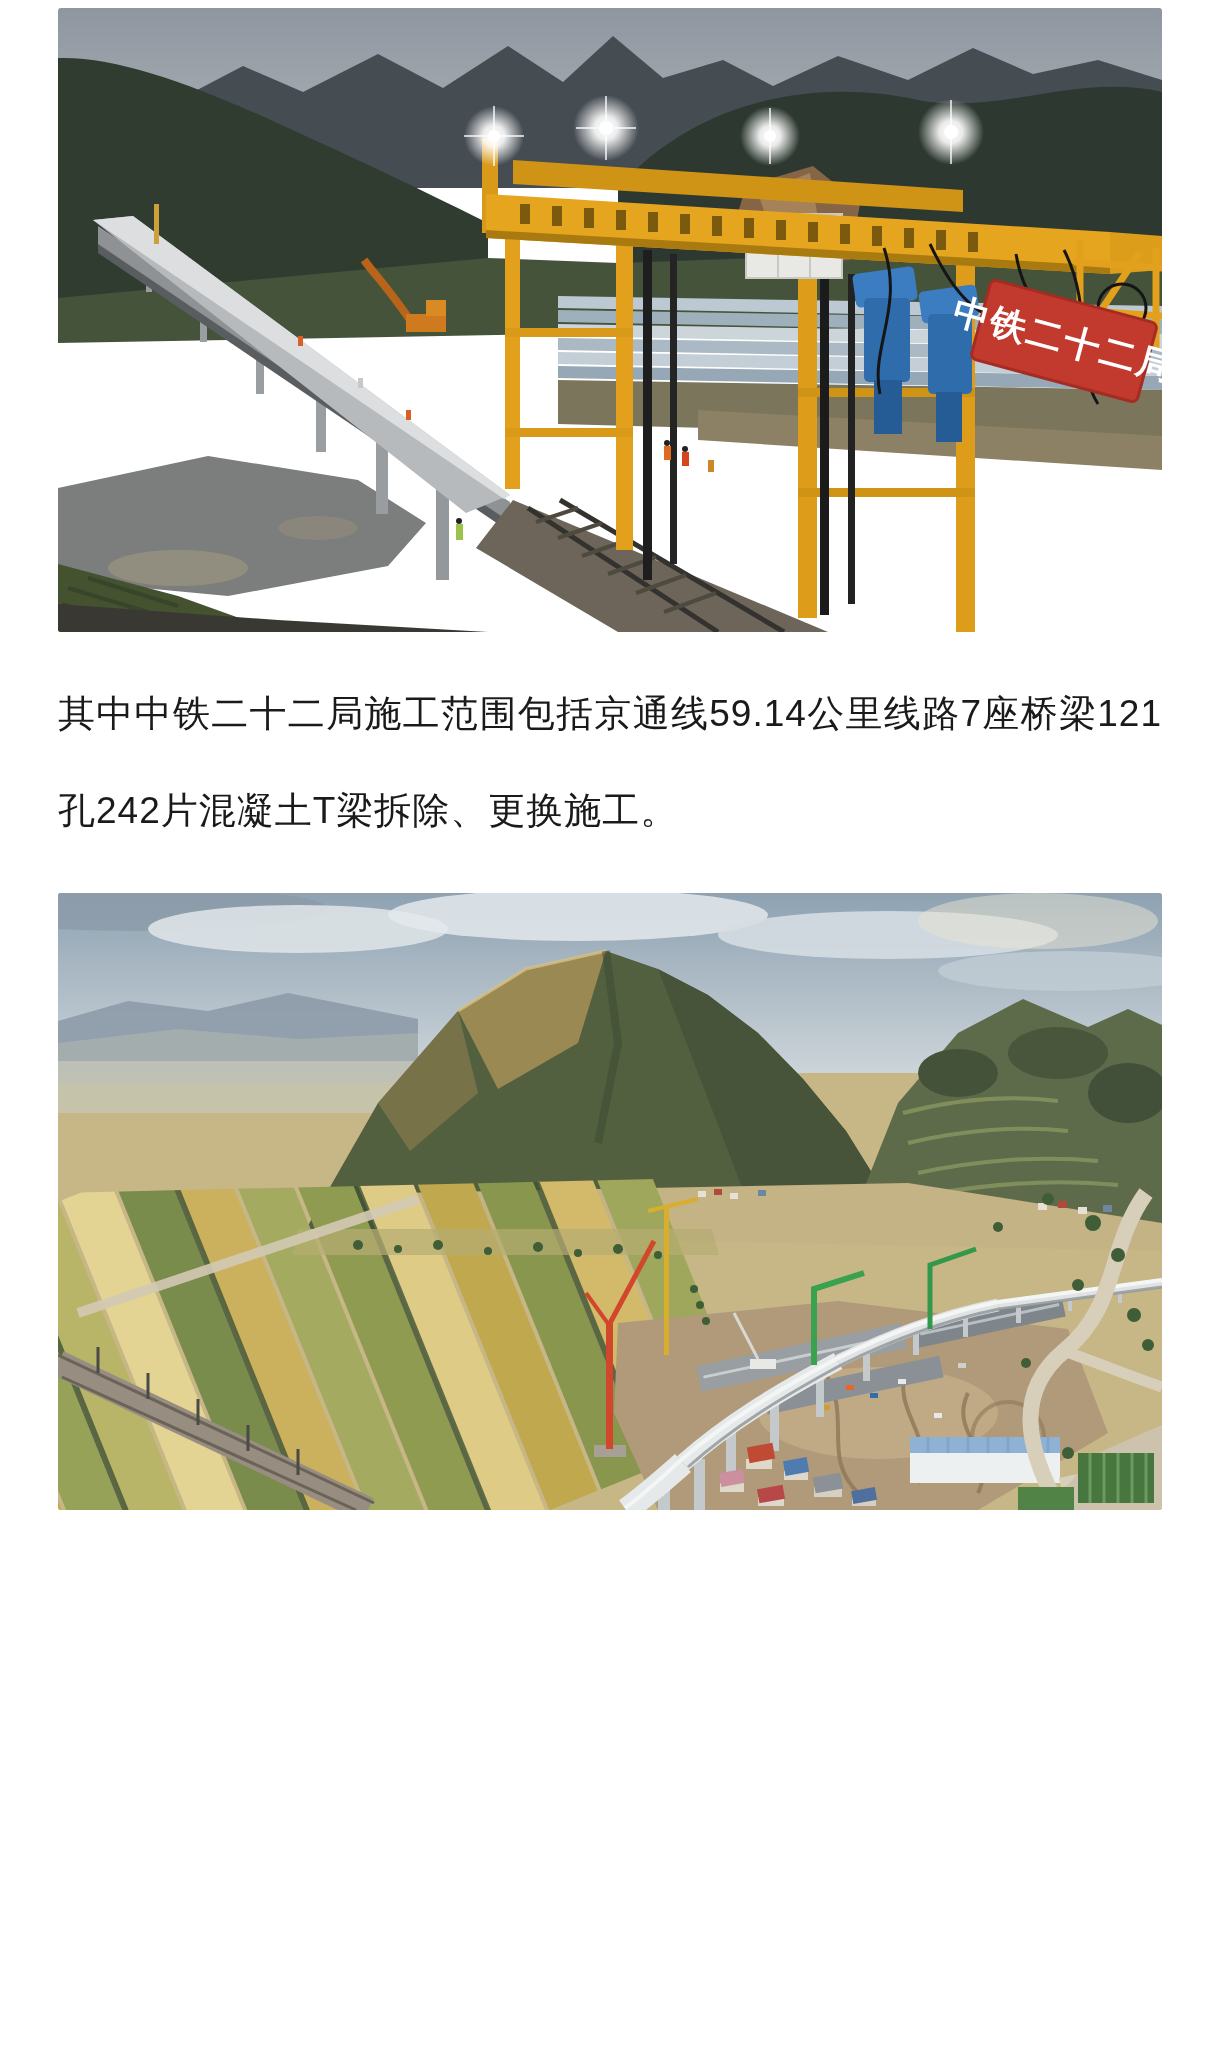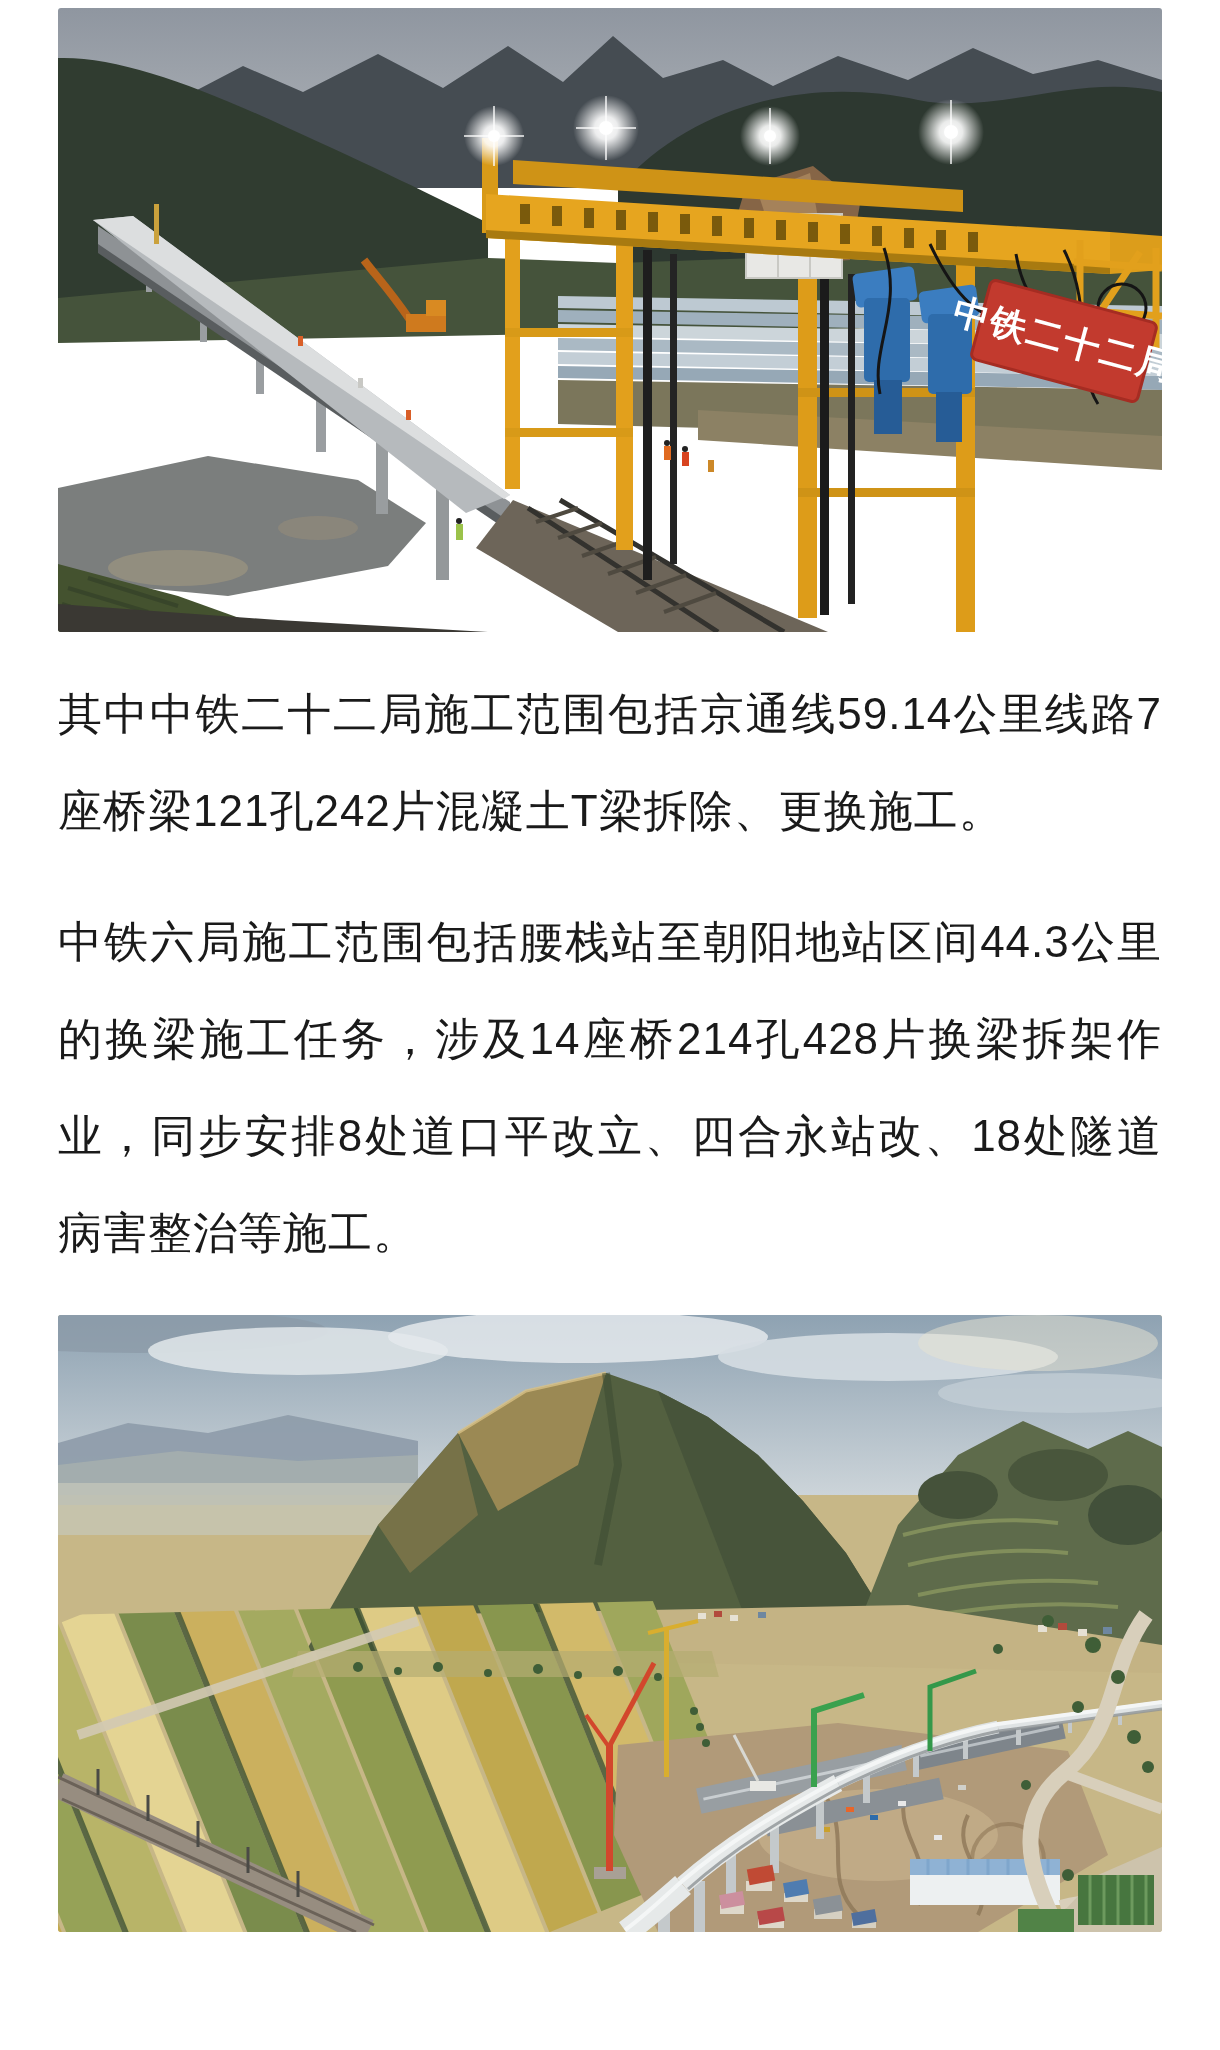--- a/index.html
+++ b/index.html
@@ -1,21 +1,21 @@
 <!DOCTYPE html>
 <html><head>
 <meta charset="utf-8">
 <style>
   html,body { margin:0; padding:0; background:#ffffff; }
   body { width:1220px; font-family:"Liberation Sans", sans-serif; }
   .article { padding:8px 58px 0 58px; }
   figure.photo { margin:0 0 33px 0; width:1104px; border-radius:3px; overflow:hidden; line-height:0; }
   figure.photo svg { display:block; }
   p.body-text {
-    font-size:44px;
+    font-size:37px;
     line-height:97px;
     letter-spacing:1px;
     color:#1a1a1a;
     text-align:justify;
     margin:0 0 34px 0;
     word-break:break-all;
   }
   figure.photo.last { margin-bottom:21px; }
 </style>
 </head>
@@ -184,21 +184,20 @@
           <rect x="650" y="452" width="6" height="12" fill="#cc8828"></rect>
           <rect x="398" y="516" width="7" height="16" fill="#9bc24a"></rect>
             <circle cx="401" cy="513" r="3" fill="#222"></circle>
         </g>
       </g>
     </svg>
   </figure>
 
   <p class="body-text">其中中铁二十二局施工范围包括京通线59.14公里线路7座桥梁121孔242片混凝土T梁拆除、更换施工。</p>
 
-  <p class="body-text">中铁六局施工范围包括腰栈站至朝阳地站区间44.3公里的换梁施工任务，涉及14座桥214孔428片换梁拆架作业，同步安排8处道口平改立、四合永站改、18处隧道病害整治等施工。</p>
 
   <figure class="photo last">
     <svg width="1104" height="617" viewBox="0 0 1104 617" xmlns="http://www.w3.org/2000/svg">
       <defs>
         <linearGradient id="sky2" x1="0" y1="0" x2="0" y2="1">
           <stop offset="0" stop-color="#8ea2b2"></stop>
             <stop offset="1" stop-color="#ccd4d9"></stop>
         </linearGradient>
         <clipPath id="fclip">
             <polygon points="0,300 640,285 730,617 0,617"></polygon>

